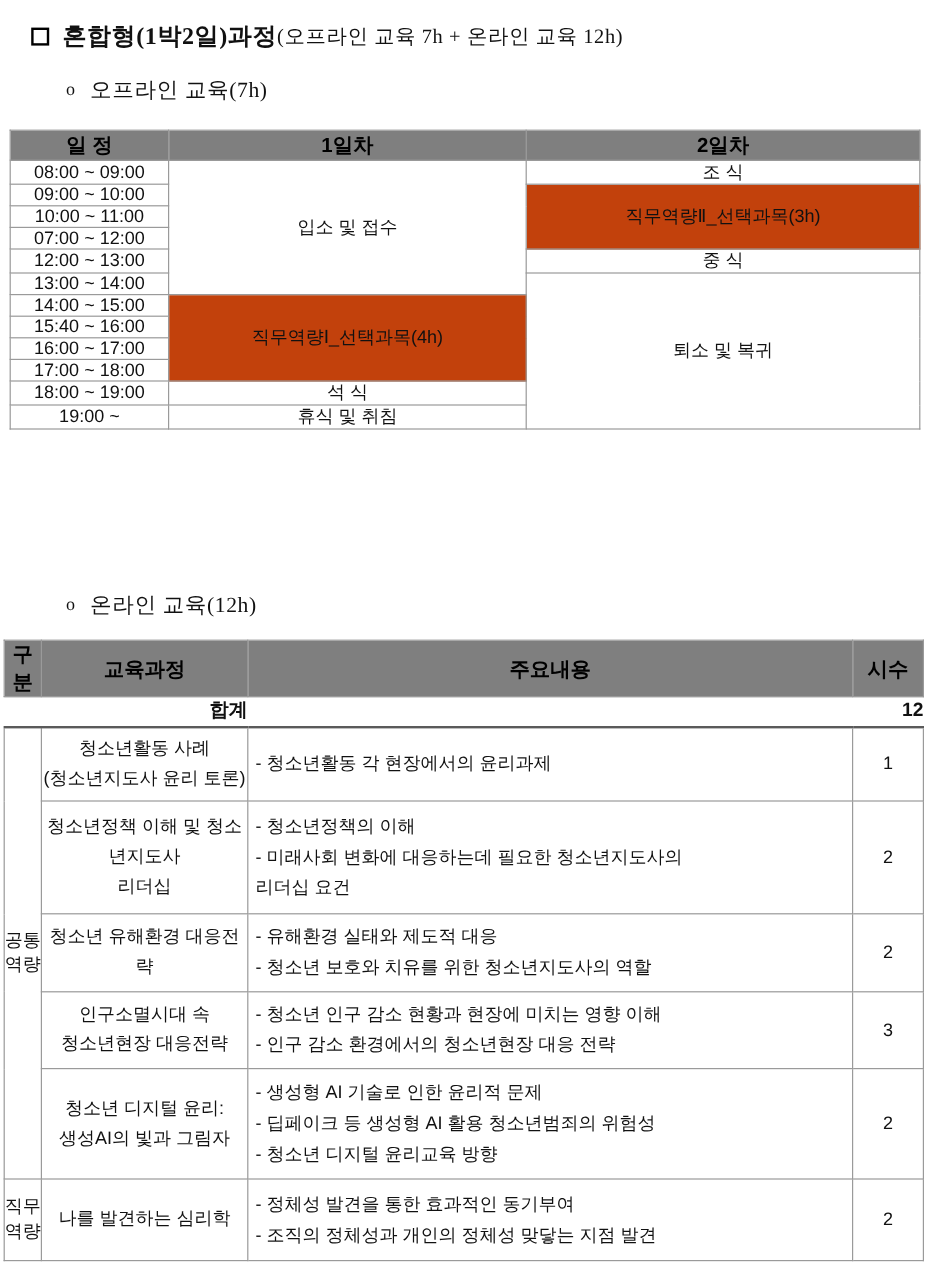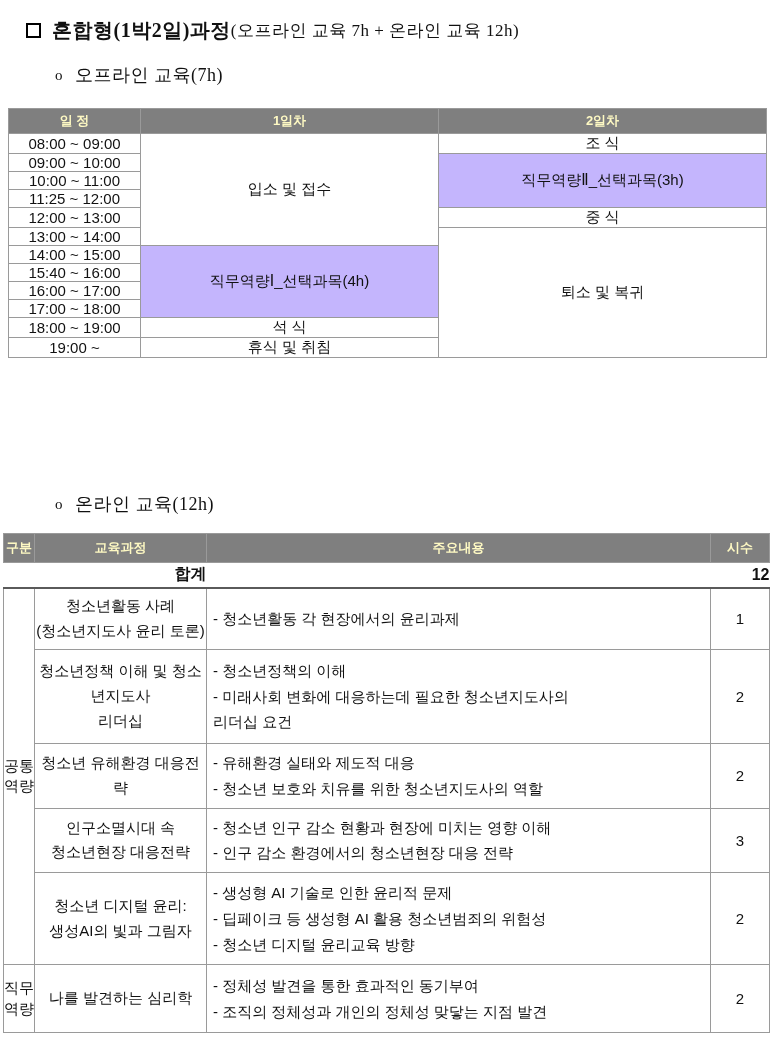--- a/index.html
+++ b/index.html
@@ -39,35 +39,35 @@
     display: flex; align-items: center;
   }
   .subheading .marker { font-size: 15px; margin-right: 12px; }
   #offline-heading { top: 63px; left: 55px; }
   #online-heading  { top: 492px; left: 55px; }
 
   
   table { border-collapse: collapse; table-layout: fixed; }
   th {
     background: #7f7f7f;
-    color: #fef9c3;
+    color: #000000;
     font-weight: bold;
-    font-size: 13px;
+    font-size: 17px;
     border: 1px solid #9a9a9a;
     border-left: 1px solid #c4c4c4;
     padding: 0;
   }
   th:first-child { border-left: 1px solid #9a9a9a; }
   td {
     border: 1px solid #9a9a9a;
     font-size: 15px;
     padding: 0;
     vertical-align: middle;
   }
-  .shaded { background: #c4b5fd; }
+  .shaded { background: #c2410c; }
 
   
   #offline-table { position: absolute; top: 108px; left: 8px; width: 758px; }
   #offline-table th { height: 25px; }
   #offline-table td { height: 16px; text-align: center; }
 
   
   #online-table { position: absolute; top: 533px; left: 3px; width: 766px; }
   #online-table th { height: 29px; }
   tr.row-total td {
@@ -121,21 +121,21 @@
       <td>조 식</td>
     </tr>
     <tr>
       <td>09:00 ~ 10:00</td>
       <td rowspan="3" class="shaded">직무역량Ⅱ_선택과목(3h)</td>
     </tr>
     <tr>
       <td>10:00 ~ 11:00</td>
     </tr>
     <tr>
-      <td>11:25 ~ 12:00</td>
+      <td>07:00 ~ 12:00</td>
     </tr>
     <tr>
       <td>12:00 ~ 13:00</td>
       <td>중 식</td>
     </tr>
     <tr>
       <td>13:00 ~ 14:00</td>
       <td rowspan="7">퇴소 및 복귀</td>
     </tr>
     <tr>

